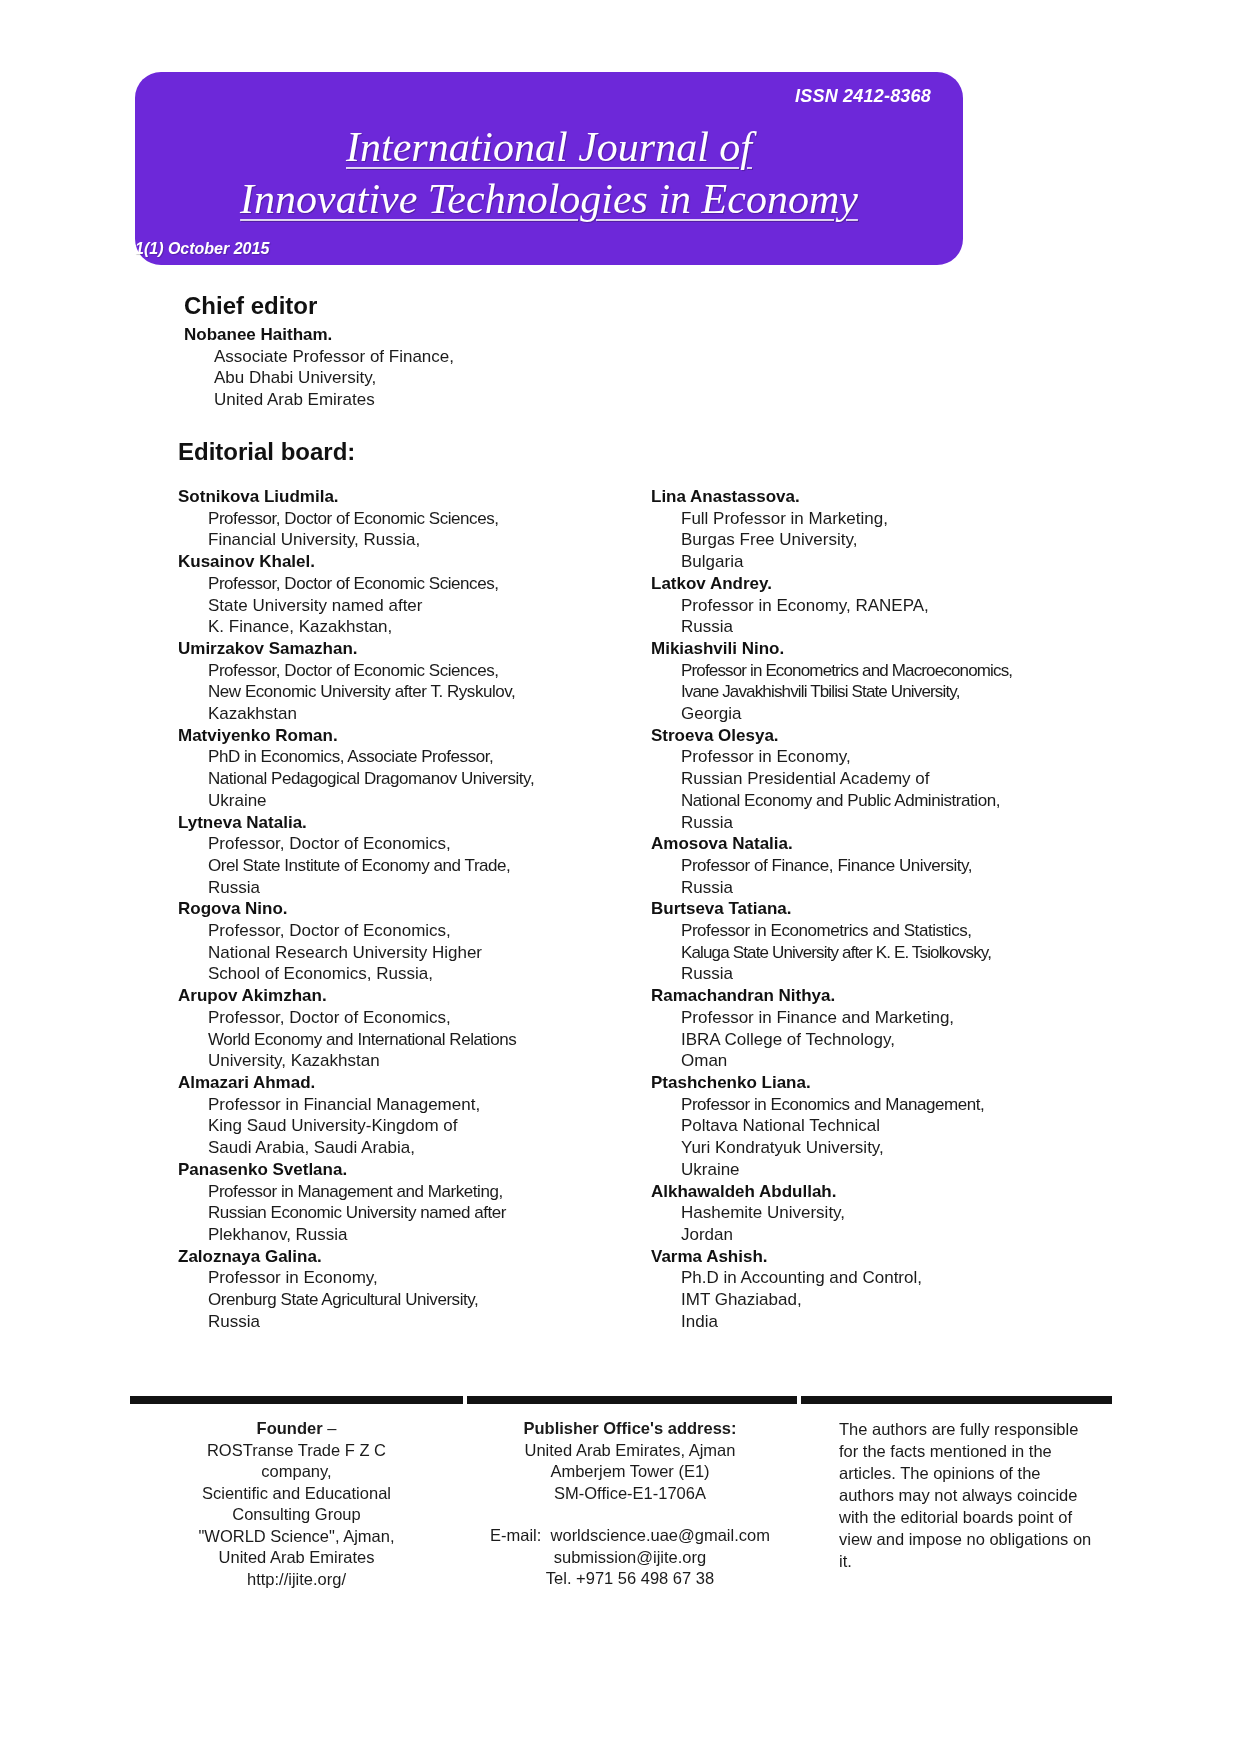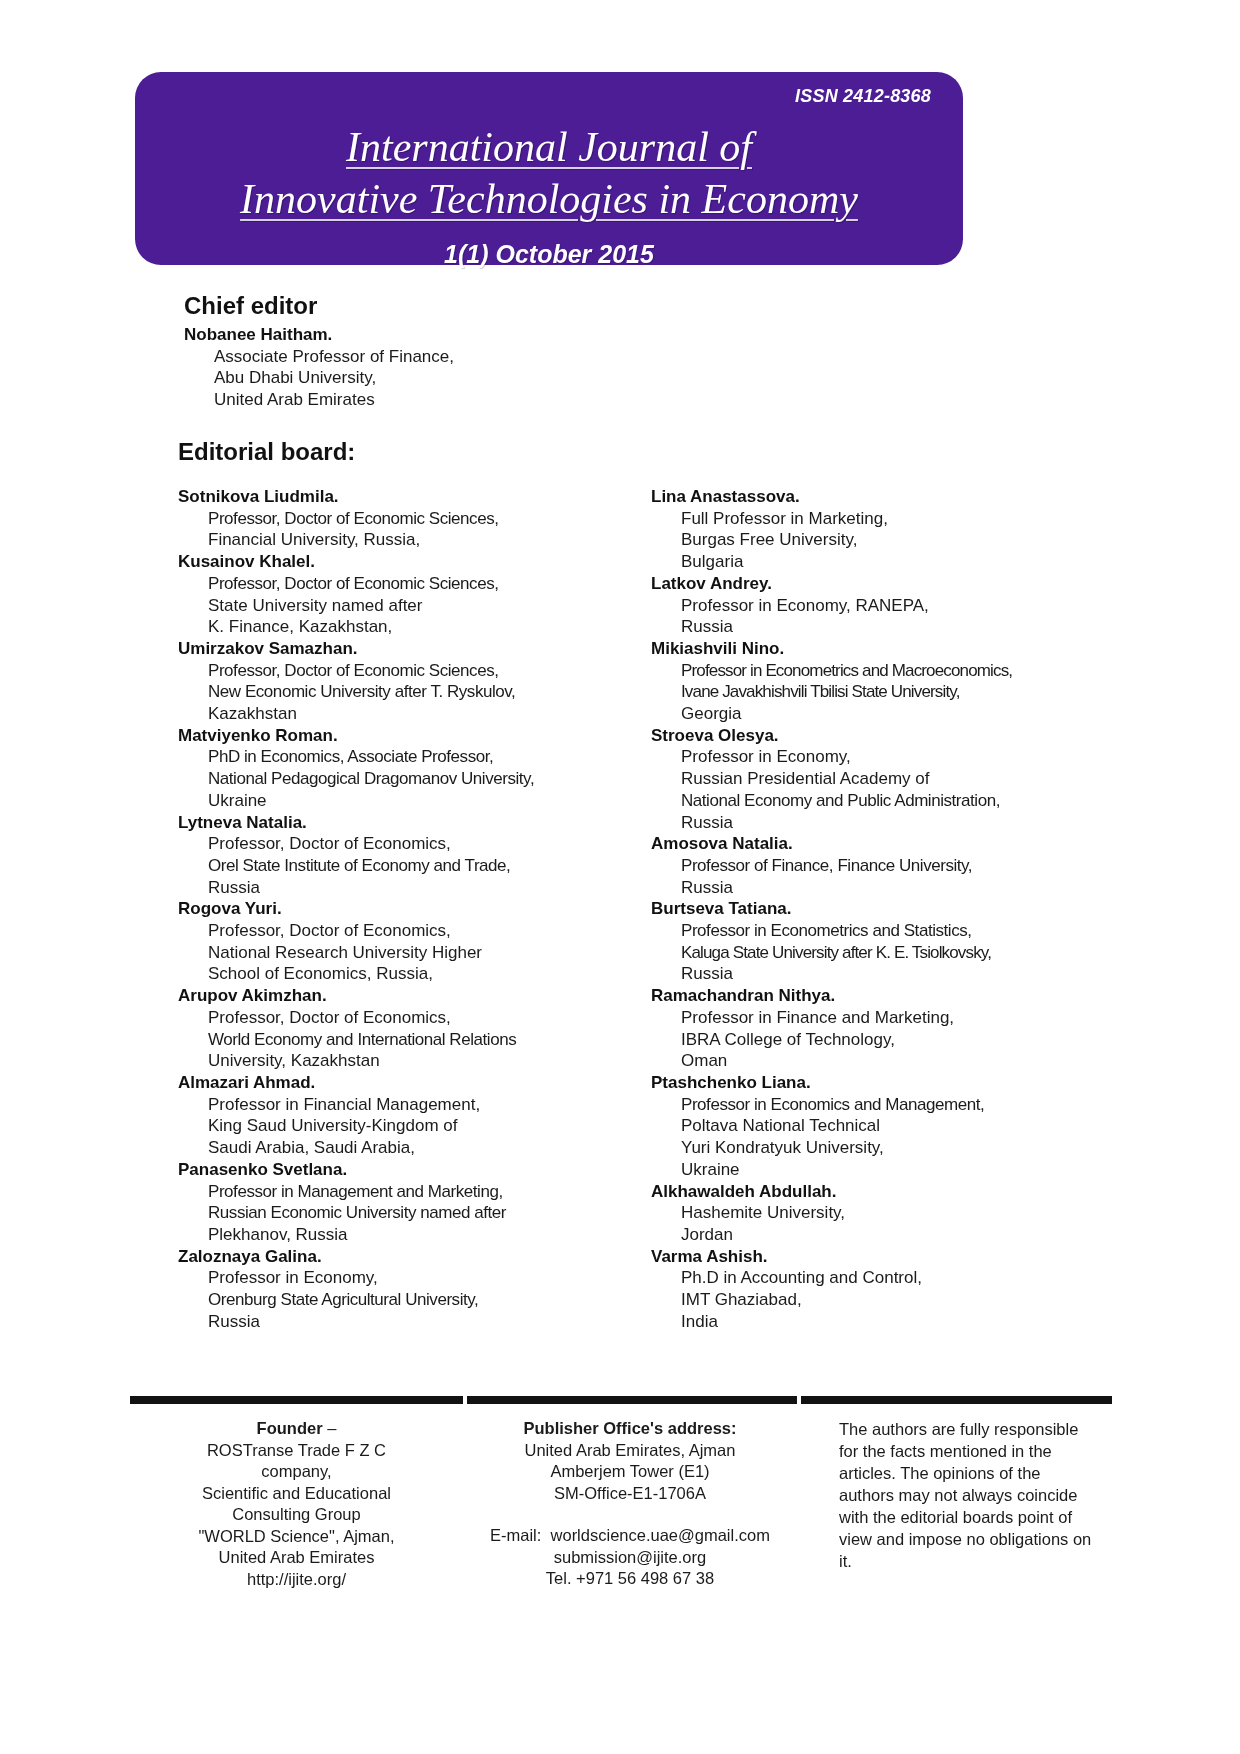--- a/index.html
+++ b/index.html
@@ -10,21 +10,21 @@
     background:#ffffff;
     font-family:"Liberation Sans", sans-serif;
     color:#1b1b1b;
     overflow:hidden;
   }
 
   
   .banner {
     position:absolute; left:135px; top:72px;
     width:828px; height:193px;
-    background:#4c1d95;
+    background:#6d28d9;
     border-radius:26px;
     color:#ffffff;
   }
   .banner .issn {
     text-align:right;
     padding:14px 32px 0 0;
     font-size:18px;
     font-weight:bold;
     font-style:italic;
     letter-spacing:0.2px;
@@ -36,22 +36,21 @@
     font-size:42px;
     line-height:52px;
     text-shadow:1px 1px 1px rgba(0,0,0,0.25);
     text-decoration:underline;
     text-decoration-thickness:1.5px;
     text-underline-offset:6px;
     text-decoration-color:rgba(255,255,255,0.8);
   }
   .banner .issue {
     margin-top:15px;
-    text-align:center;
-    font-size:25px;
+    font-size:16px;
     font-weight:bold;
     font-style:italic;
     text-shadow:1px 1px 1px rgba(0,0,0,0.2);
   }
 
   
   .section-heading {
     font-size:24px;
     font-weight:bold;
     color:#111;
@@ -161,21 +160,21 @@
   <div class="entry">
     <div class="entry-name">Lytneva Natalia.</div>
     <div class="entry-details">
               <div class="detail-line">Professor, Doctor of Economics,</div>
               <div class="detail-line tight1">Orel State Institute of Economy and Trade,</div>
               <div class="detail-line">Russia</div>
             </div>
   </div>
 
   <div class="entry">
-    <div class="entry-name">Rogova Yuri.</div>
+    <div class="entry-name">Rogova Nino.</div>
     <div class="entry-details">
               <div class="detail-line">Professor, Doctor of Economics,</div>
               <div class="detail-line">National Research University Higher</div>
               <div class="detail-line">School of Economics, Russia,</div>
             </div>
   </div>
 
   <div class="entry">
     <div class="entry-name">Arupov Akimzhan.</div>
     <div class="entry-details">

